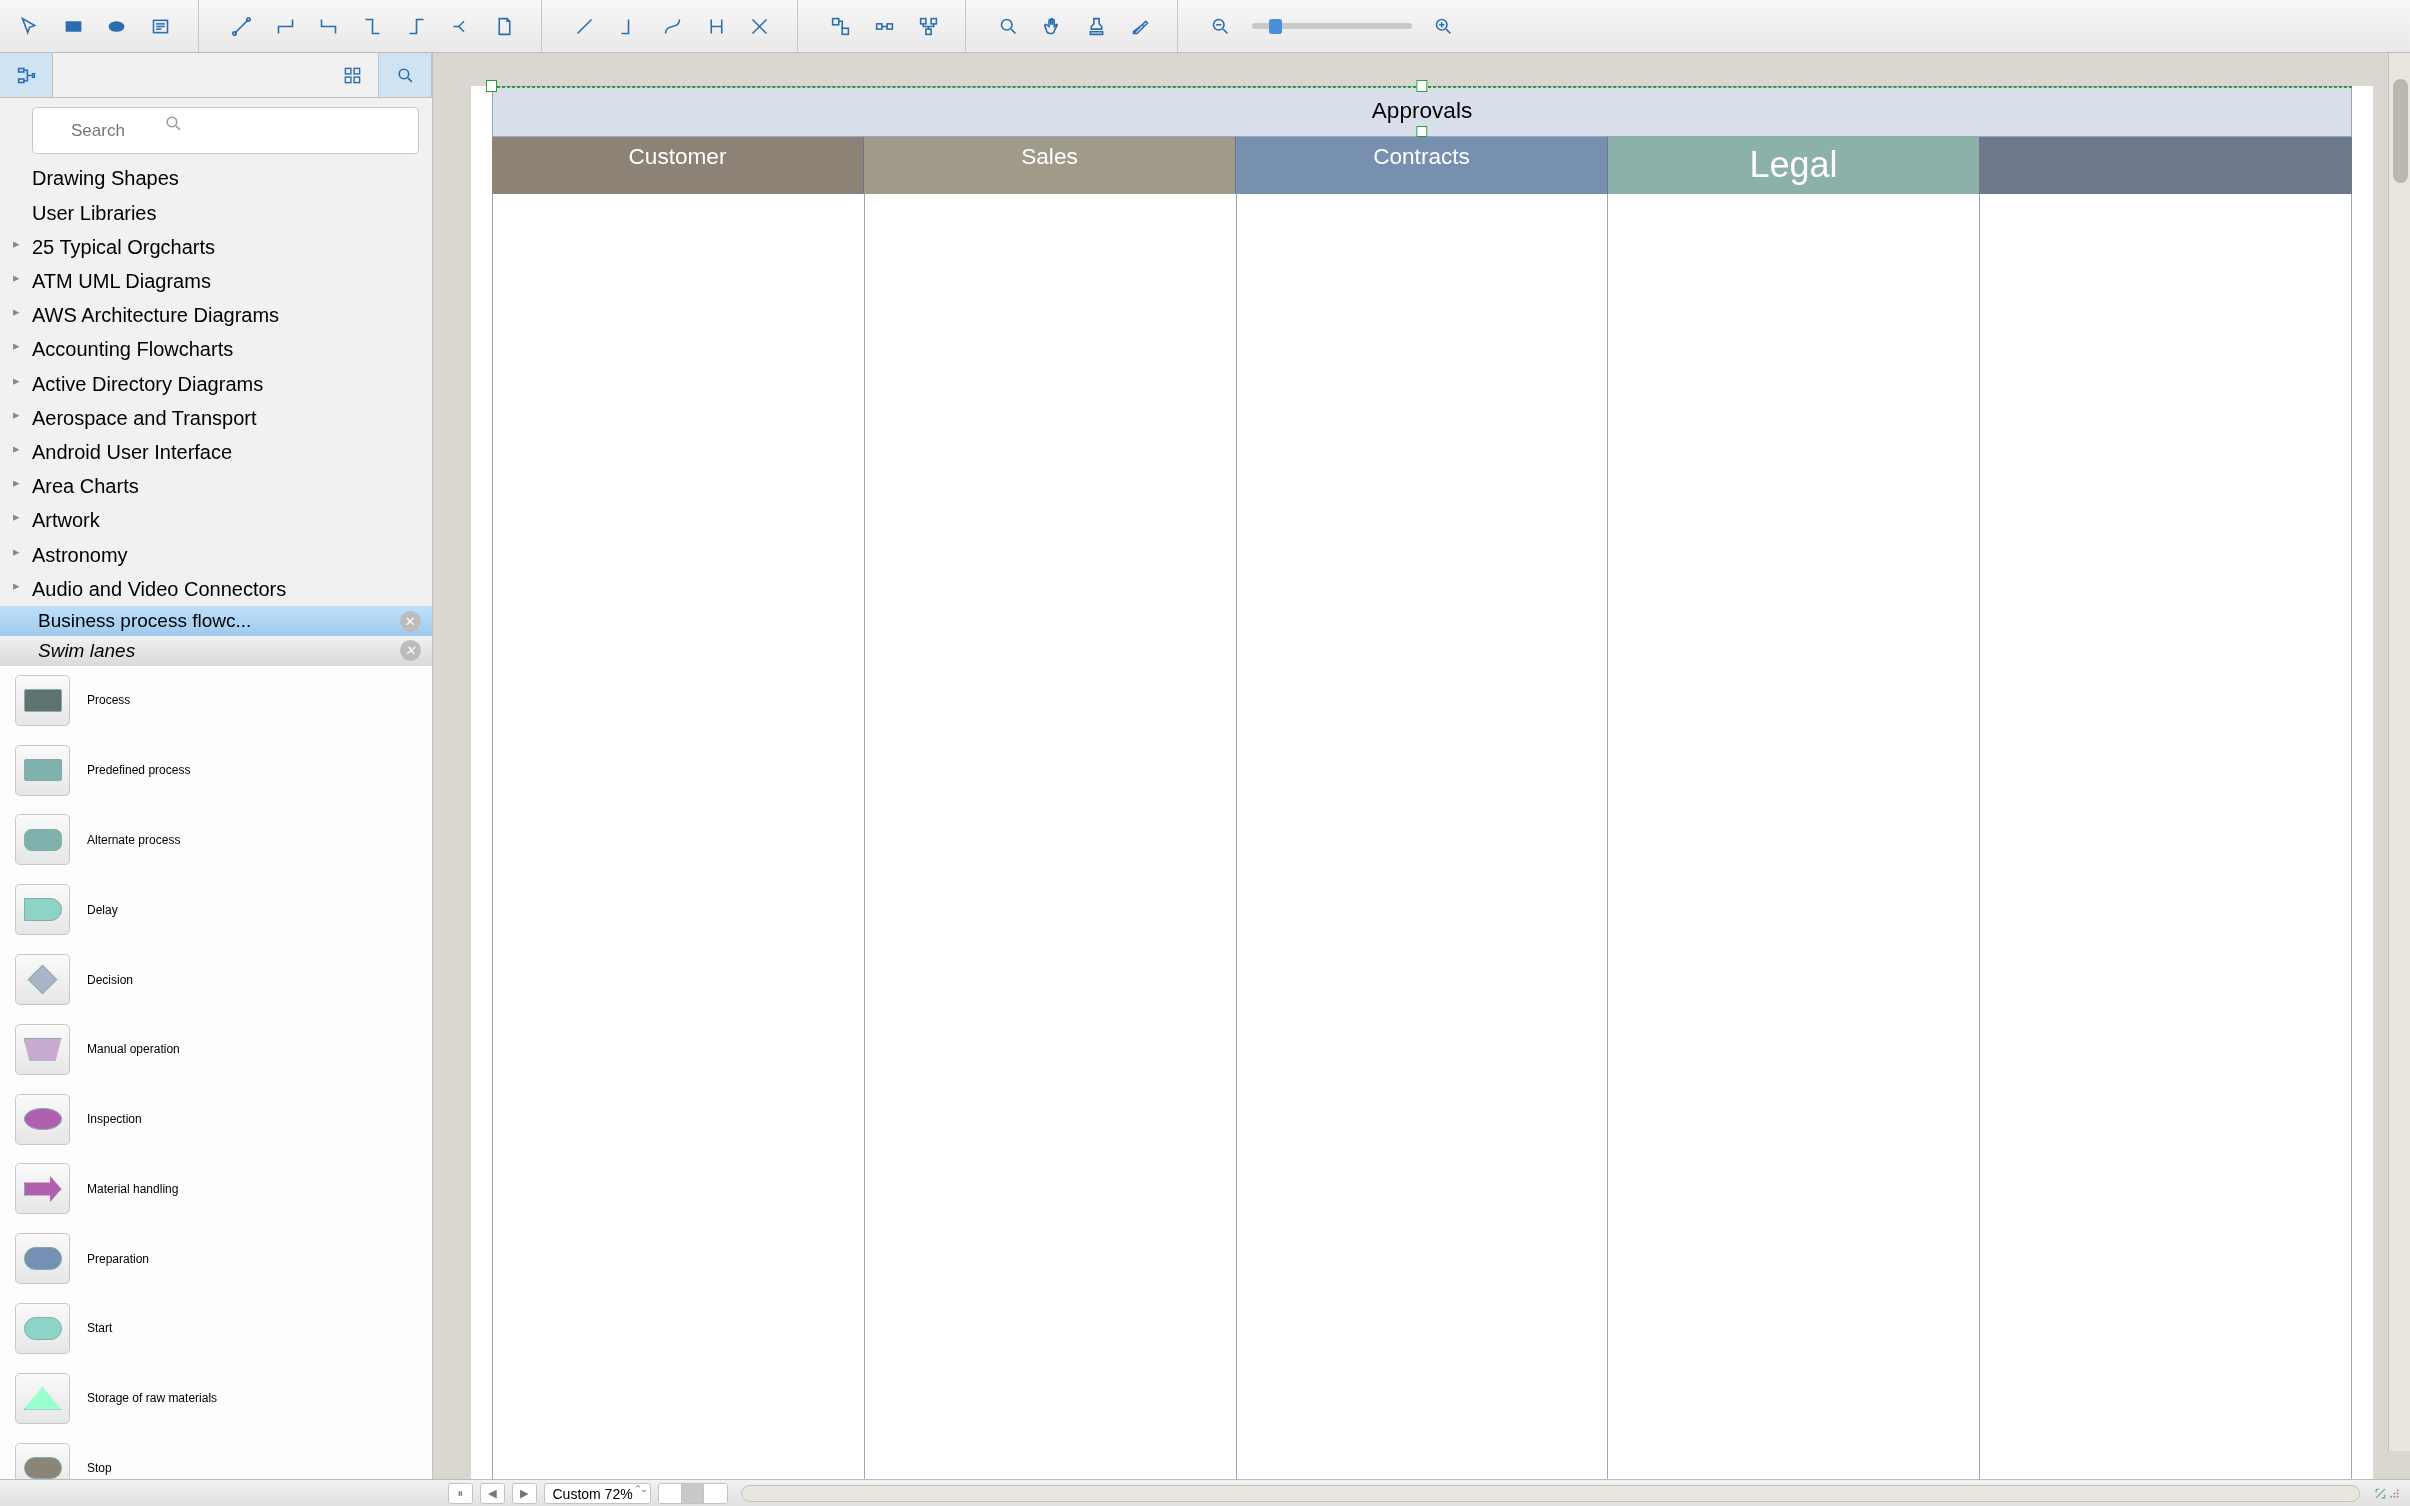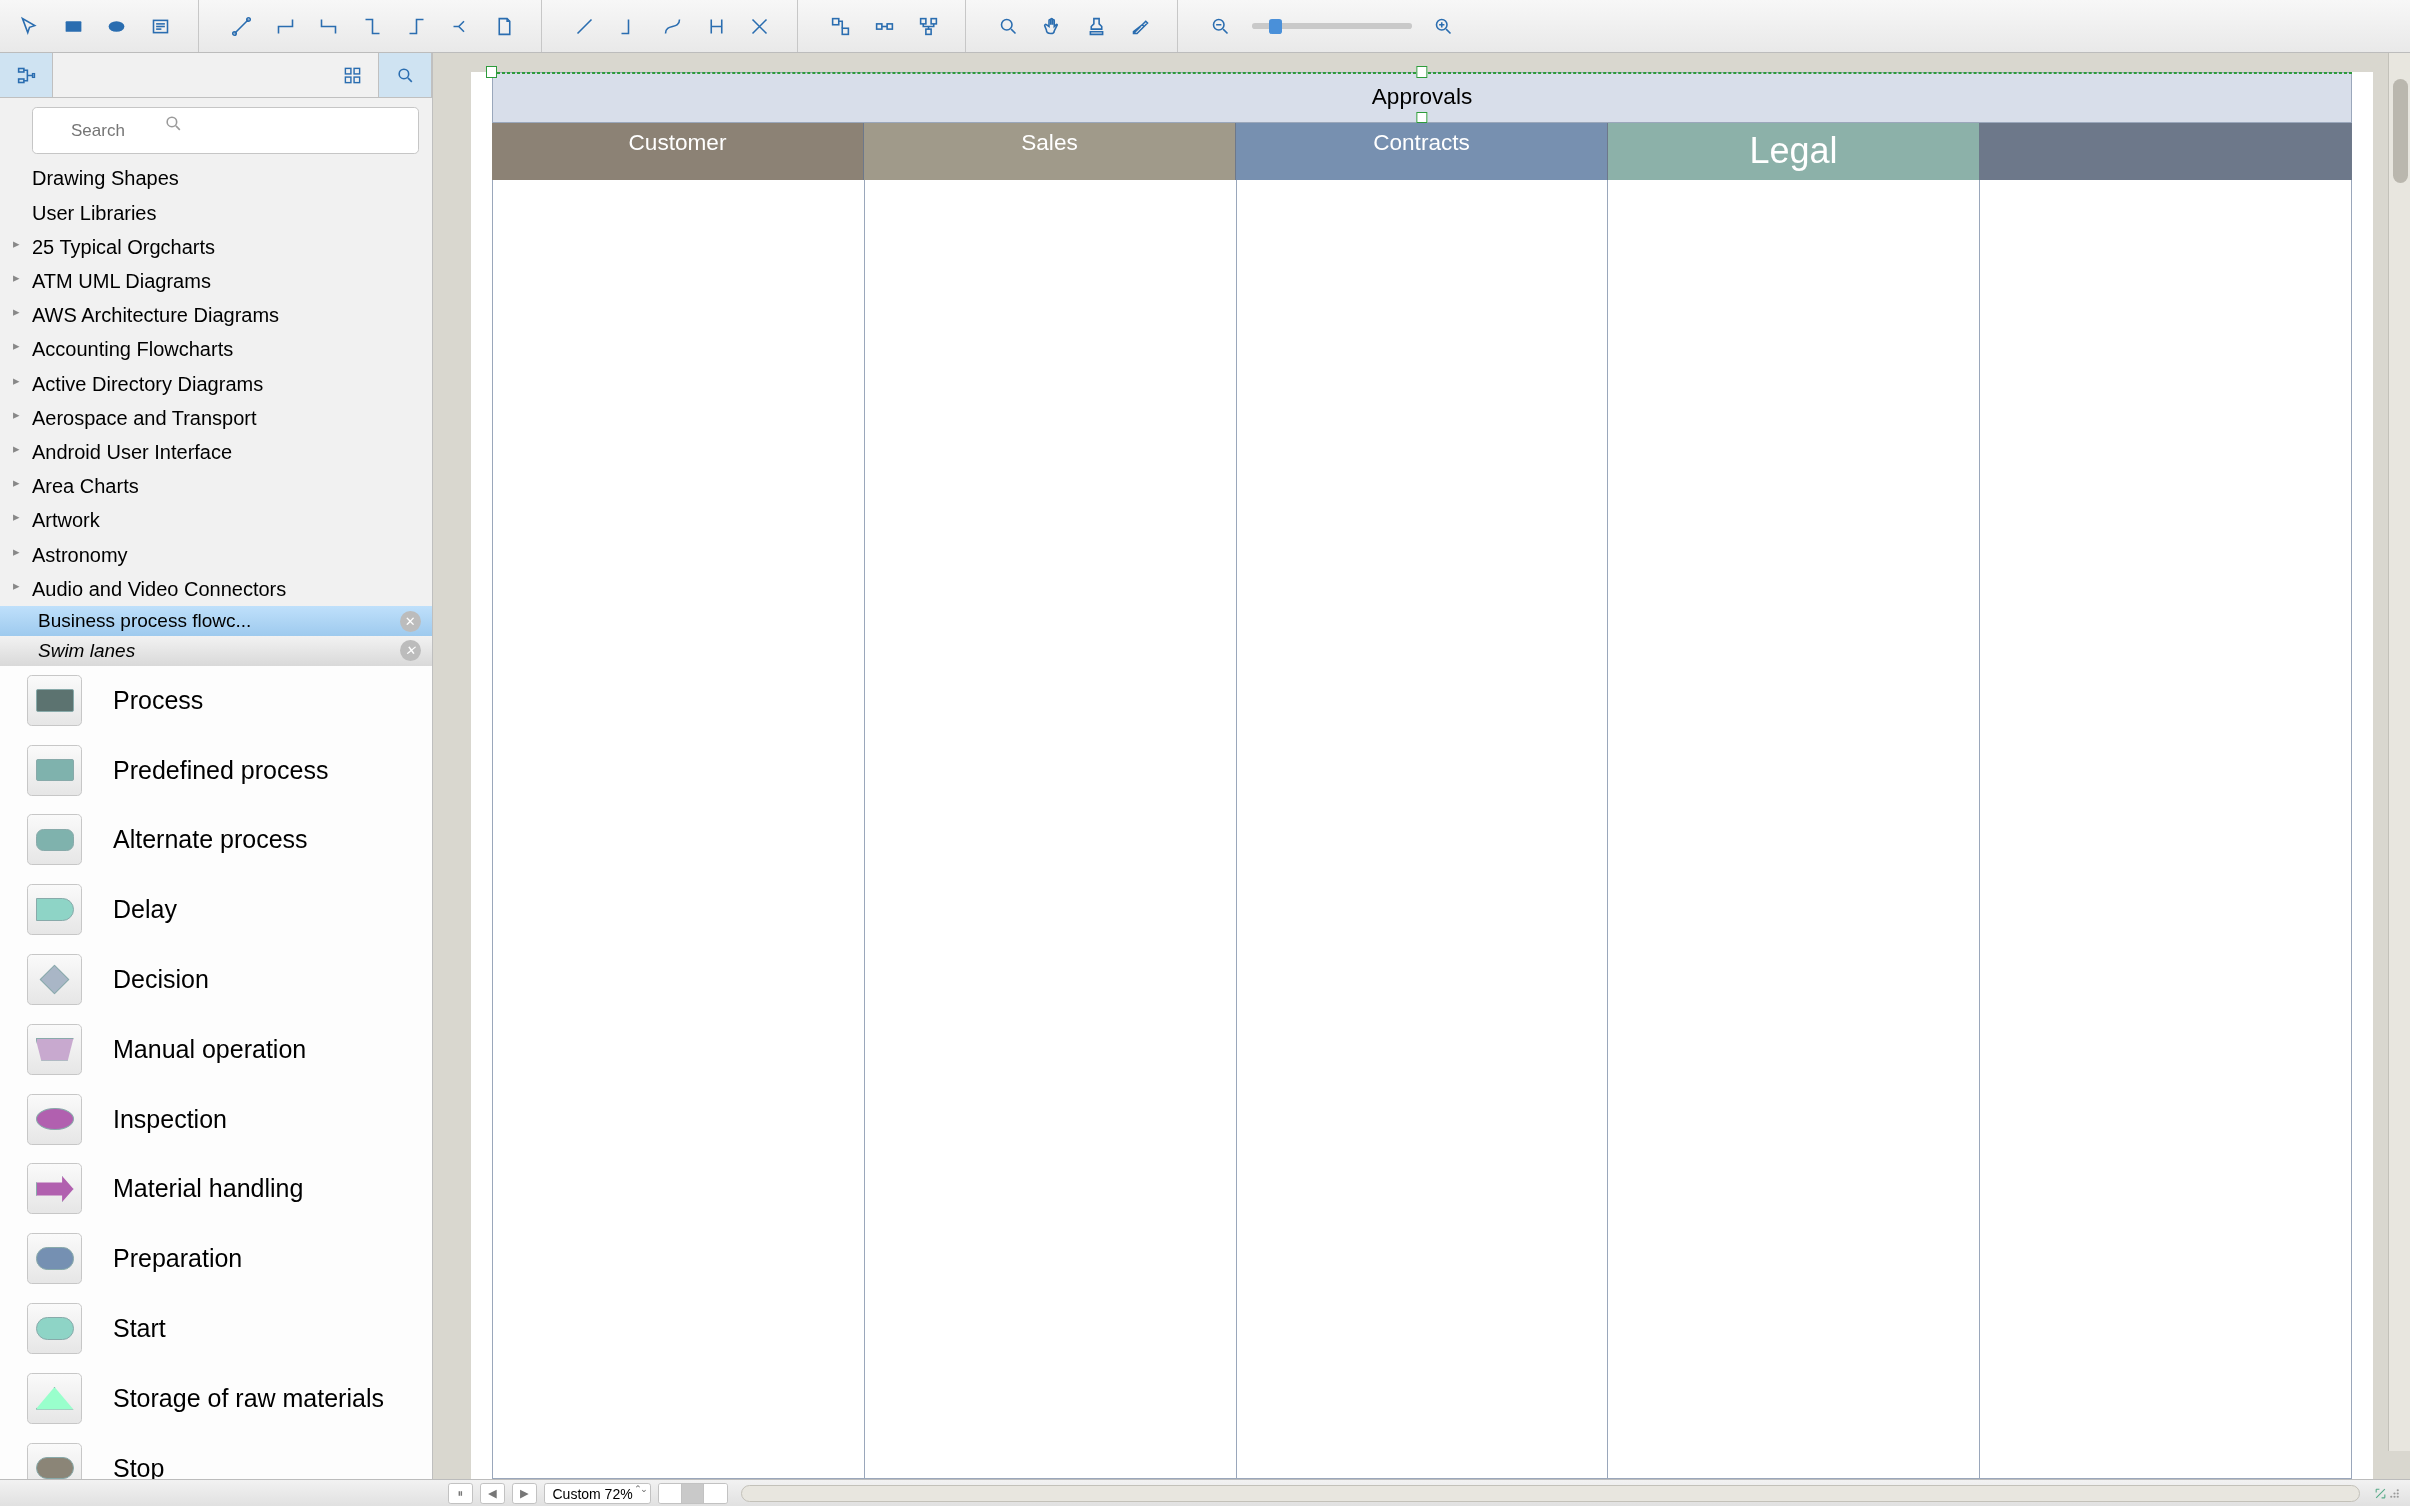--- a/index.html
+++ b/index.html
@@ -33,29 +33,29 @@
   .lib-list { overflow:hidden; font-size:20px; color:#000; }
   .lib-item { padding:5.6px 9.4px 5.6px 32px; cursor:pointer; white-space:nowrap; overflow:hidden; text-overflow:ellipsis; }
   .lib-item.expandable { position:relative; }
   .lib-item.expandable::before { content:"▸"; position:absolute; left:13px; top:5.6px; color:#888; font-size:13px; }
   .open-lib { padding:3.8px 11.3px 3.8px 38px; font-size:19px; position:relative; display:flex; align-items:center; justify-content:space-between; }
   .open-lib.active { background:linear-gradient(#bfe0fb,#9ecaee); }
   .open-lib.sub { background:linear-gradient(#f2f2f2,#d9d9d9);font-style:italic; }
   .open-lib .xbtn { width:21px; height:21px; border-radius:10.4px; background:#bcbcbc; color:#fff; display:flex; align-items:center; justify-content:center; font-size:13px; }
 
   .shape-list { flex:1; overflow-y:auto; background:#fdfdfd; }
-  .shape-item { display:flex; align-items:center; gap:31px; padding:9.4px 15px; font-size:25px; cursor:pointer;margin-left:12px; }
+  .shape-item { display:flex; align-items:center; gap:17px; padding:9.4px 15px; font-size:12px; cursor:pointer; }
   .shape-thumb { width:55px; height:51px; background:linear-gradient(#fafafa,#e6e6e6); border:0.9px solid #c7c7c7; border-radius:4.7px; display:flex; align-items:center; justify-content:center; }
   .shape-thumb .r { width:38px; height:22.6px; border:0.9px solid #8aa; border-radius:2.8px; }
 
   
   .canvas-wrap { flex:1; display:flex; flex-direction:column; background:#d9d7cf; position:relative; }
   .canvas-scrollv { position:absolute; right:0; top:0; bottom:28px; width:22.6px; background:#e8e6df; border-left:0.9px solid #c3c1b9; }
   .canvas-scrollv .vthumb { position:absolute; left:3.8px; top:26px; width:15px; height:104px; background:#bab7ae; border-radius:7.5px; }
-  .canvas-inner { flex:1; padding:19px 38px 0 38px; overflow:hidden; }
+  .canvas-inner { flex:1; padding:33px 38px 0 38px; overflow:hidden; }
   .page { background:#fff; height:100%; position:relative; }
   .sel-outline { position:absolute; left:21px; right:21px; top:0; border:0.9px dashed #2d9b3b; }
   .sel-handle { position:absolute; width:11.3px; height:11.3px; background:#fff; border:1.9px solid #2d9b3b; }
   .swim-title { text-align:center; padding:11.3px 0; font-size:22.6px; background:#d8deea; border:0.9px solid #9aa7bb; color:#000; }
   .lane-headers { display:flex; }
   .lane-h { flex:1; text-align:center; padding:7.5px 0; color:#fff; font-size:22.6px; border-right:0.9px solid #6d788a; }
   .lane-body { display:flex; height:calc(100% - 104px); }
   .lane-col { flex:1; border-right:0.9px solid #9aa7bb; border-bottom:0.9px solid #9aa7bb; }
   .lane-col:first-child { border-left:0.9px solid #9aa7bb; }
 

